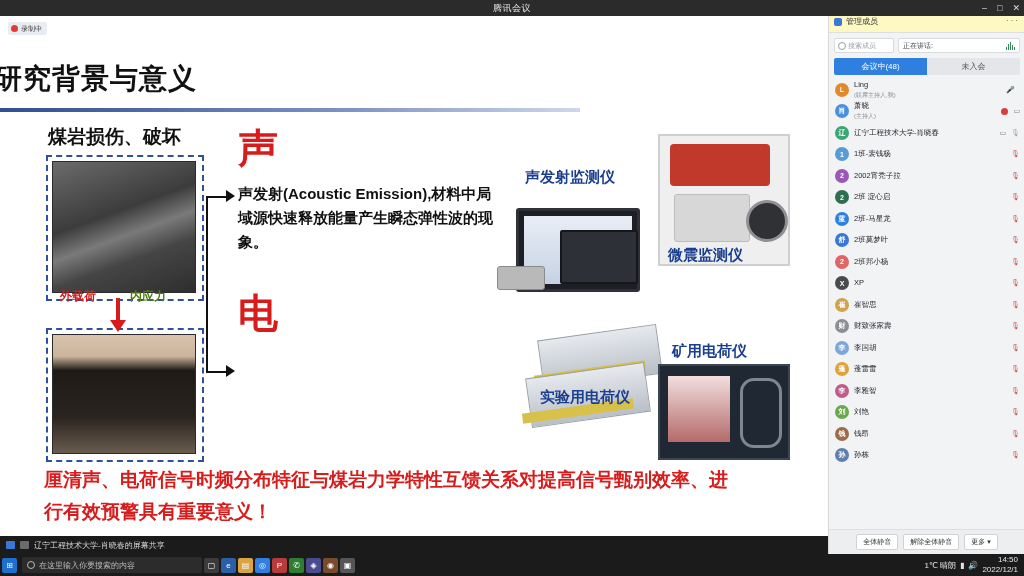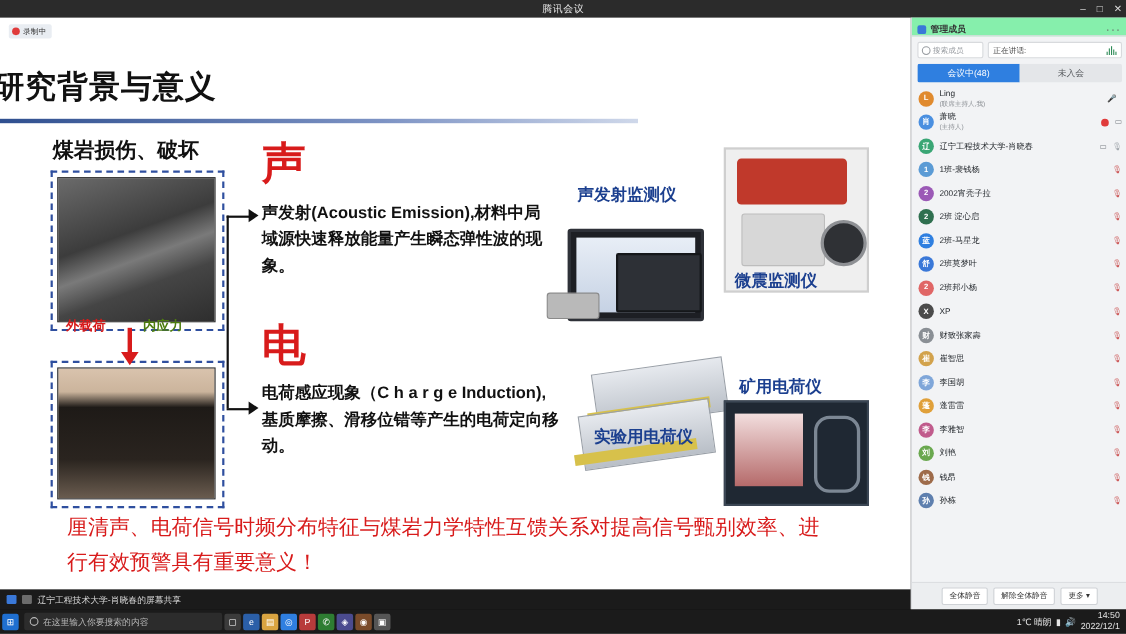--- a/index.html
+++ b/index.html
@@ -91,40 +91,40 @@
   .eq-redpanel .circ{position:absolute;left:86px;top:64px;width:36px;height:36px;border-radius:50%;background:#2f3135;border:3px solid #8e9094;}
   .eq-silver1{position:absolute;left:540px;top:316px;width:118px;height:48px;background:linear-gradient(180deg,#e6e9ee,#b9bfc7);border:1px solid #9aa0a8;transform:rotate(-8deg);}
   .eq-silver2{position:absolute;left:528px;top:354px;width:118px;height:48px;background:linear-gradient(180deg,#e6e9ee,#b9bfc7);border:1px solid #9aa0a8;transform:rotate(-8deg);}
   .eq-gold1{position:absolute;left:534px;top:352px;width:112px;height:10px;background:#d7c14b;transform:rotate(-8deg);}
   .eq-gold2{position:absolute;left:522px;top:390px;width:112px;height:10px;background:#d7c14b;transform:rotate(-8deg);}
   .eq-field{position:absolute;left:658px;top:348px;width:128px;height:92px;background:#1f2833;border:2px solid #3b4654;}
   .eq-field .fscr{position:absolute;left:8px;top:10px;width:62px;height:66px;background:linear-gradient(180deg,#f2dede,#b56a6a);}
   .eq-field .cable{position:absolute;left:80px;top:12px;width:36px;height:64px;border:3px solid #7c8794;border-radius:14px;}
 
   .conclusion{
-    position:absolute;left:61px;top:448px;width:700px;font-size:19px;line-height:32px;
-    color:#d81b1b;font-weight:normal;
+    position:absolute;left:44px;top:448px;width:700px;font-size:19px;line-height:32px;
+    color:#d81b1b;font-weight:bold;
   }
 
   
   .sharebar{
     position:absolute;left:0;top:536px;width:828px;height:18px;background:#1b1b1b;color:#d8d8d8;
     display:flex;align-items:center;font-size:8px;gap:5px;padding-left:6px;
   }
   .sb-icon{width:9px;height:8px;background:#3a78d8;border-radius:1px;display:inline-block;}
   .sb-icon2{width:9px;height:8px;background:#6b6b6b;border-radius:1px;display:inline-block;}
 
   
   .panel{
     position:absolute;left:828px;top:16px;width:196px;height:538px;background:#f2f3f5;
     border-left:1px solid #d6d8db;
   }
   .panel-head{
-    height:16px;display:flex;align-items:flex-end;justify-content:space-between;
-    padding:0 5px;background:#86efac;border-bottom:1px solid #dcdee1;font-weight:bold;
+    height:16px;display:flex;align-items:flex-start;justify-content:space-between;
+    padding:0 5px;background:#fef9c3;border-bottom:1px solid #dcdee1;
   }
   .panel-head .ph-left{display:flex;align-items:center;gap:4px;font-size:8px;color:#333;}
   .panel-head .ph-right{font-size:8px;color:#6b6b6b;letter-spacing:2px;}
   .people-icon{width:8px;height:8px;border-radius:2px;background:#3a78d8;display:inline-block;}
 
   .search-row{display:flex;align-items:center;gap:4px;padding:5px;}
   .search-box{
     flex:0 0 52px;height:13px;background:#fff;border:1px solid #d8dadd;border-radius:2px;
     display:flex;align-items:center;gap:2px;padding:0 3px;font-size:7px;color:#9a9ea3;
   }
@@ -219,21 +219,20 @@
 
     <div class="brk"></div>
     <div class="brk-a"></div>
     <div class="brk-b"></div>
     <div class="tri tri-a"></div>
     <div class="tri tri-b"></div>
 
     <div class="big-sound">声</div>
     <div class="para1">声发射(Acoustic Emission),材料中局域源快速释放能量产生瞬态弹性波的现象。</div>
     <div class="big-elec">电</div>
-    <div class="para2">电荷感应现象（C h a r g e Induction),基质摩擦、滑移位错等产生的电荷定向移动。</div>
 
     <div class="eq-monitor">
         <div class="scr"></div>
       </div>
     <div class="eq-box"></div>
     <div class="eq-sensor"></div>
     <div class="eq-redpanel">
       <div class="red"></div>
       <div class="gray"></div>
       <div class="circ"></div>
@@ -340,27 +339,27 @@
           <div class="av" style="background: rgb(224, 102, 102);">2</div>
           <div class="nm"><span>2班邦小杨</span></div>
           <span class="ic muted">🎙</span>
         </div>
         <div class="row">
           <div class="av" style="background: rgb(75, 75, 75);">X</div>
           <div class="nm"><span>XP</span></div>
           <span class="ic muted">🎙</span>
         </div>
         <div class="row">
+          <div class="av" style="background: rgb(210, 162, 76);">崔</div>
+          <div class="nm"><span>崔智思</span></div>
+          <span class="ic muted">🎙</span>
+        </div>
+        <div class="row">
           <div class="av" style="background: rgb(138, 143, 149);">财</div>
           <div class="nm"><span>财致张家壽</span></div>
-          <span class="ic muted">🎙</span>
-        </div>
-        <div class="row">
-          <div class="av" style="background: rgb(210, 162, 76);">崔</div>
-          <div class="nm"><span>崔智思</span></div>
           <span class="ic muted">🎙</span>
         </div>
         <div class="row">
           <div class="av" style="background: rgb(127, 166, 217);">李</div>
           <div class="nm"><span>李国胡</span></div>
           <span class="ic muted">🎙</span>
         </div>
         <div class="row">
           <div class="av" style="background: rgb(224, 160, 58);">蓬</div>
           <div class="nm"><span>蓬雷雷</span></div>

